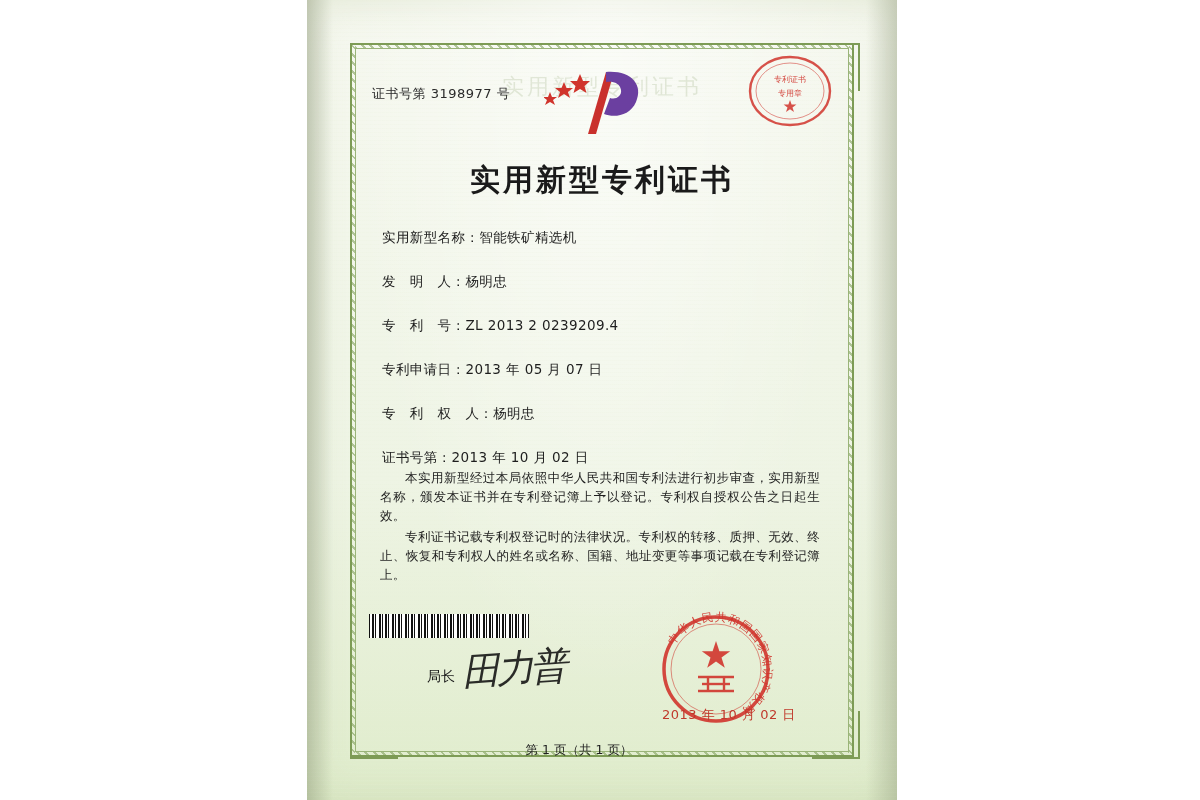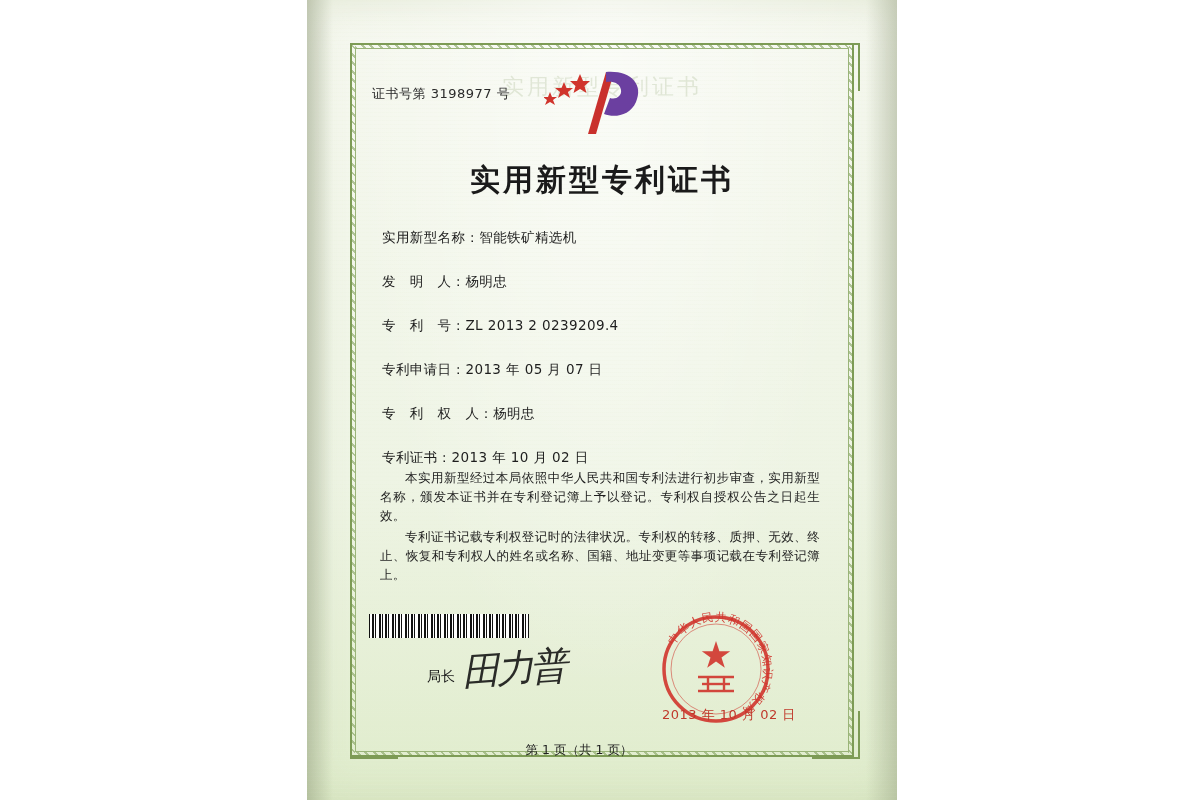--- a/index.html
+++ b/index.html
@@ -285,41 +285,50 @@
         <g fill="#d0342c">
           <polygon points="6,30 8,35 13,35 9,38 11,43 6,40 1,43 3,38 -1,35 4,35"></polygon>
           <polygon points="20,20 22.5,26 29,26 24,30 26,36 20,32 14,36 16,30 11,26 17.5,26"></polygon>
           <polygon points="36,12 39,19 46,19 40.5,24 42.5,31 36,27 29.5,31 31.5,24 26,19 33,19"></polygon>
         </g>
         <path d="M44 72 L62 10 L70 10 L52 72 Z" fill="#c9302c"></path>
         <path d="M62 10 C86 8, 100 22, 92 40 C86 54, 70 56, 60 52 L66 36 C72 38, 78 34, 77 28 C76 21, 69 19, 62 20 Z" fill="#6b3fa0"></path>
       </svg>
     </div>
 
+    <div class="stamp-top">
+      <svg width="86" height="86" viewBox="0 0 86 86">
+        <ellipse cx="43" cy="43" rx="40" ry="34" fill="none" stroke="#d0342c" stroke-width="2.4" opacity="0.85"></ellipse>
+        <ellipse cx="43" cy="43" rx="34" ry="28" fill="none" stroke="#d0342c" stroke-width="0.9" opacity="0.6"></ellipse>
+        <text class="stamp-text" x="43" y="34" font-size="8" text-anchor="middle" opacity="0.9">专利证书</text>
+        <text class="stamp-text" x="43" y="48" font-size="8" text-anchor="middle" opacity="0.9">专用章</text>
+        <polygon points="43,52 44.6,56.6 49.4,56.6 45.5,59.4 47,64 43,61.2 39,64 40.5,59.4 36.6,56.6 41.4,56.6" fill="#d0342c" opacity="0.85"></polygon>
+      </svg>
+    </div>
 
     <div class="title">实用新型专利证书</div>
 
     <div class="fields">
       <div class="field-row">
         <span class="field-label">实用新型名称：</span><span class="field-value">智能铁矿精选机</span>
       </div>
       <div class="field-row">
         <span class="field-label">发　明　人：</span><span class="field-value">杨明忠</span>
       </div>
       <div class="field-row">
         <span class="field-label">专　利　号：</span><span class="field-value">ZL 2013 2 0239209.4</span>
       </div>
       <div class="field-row">
         <span class="field-label">专利申请日：</span><span class="field-value">2013 年 05 月 07 日</span>
       </div>
       <div class="field-row">
         <span class="field-label">专　利　权　人：</span><span class="field-value">杨明忠</span>
       </div>
       <div class="field-row">
-        <span class="field-label">专利证书：</span><span class="field-value">2013 年 10 月 02 日</span>
+        <span class="field-label">证书号第：</span><span class="field-value">2013 年 10 月 02 日</span>
       </div>
     </div>
 
     <div class="body-text">
       <p>本实用新型经过本局依照中华人民共和国专利法进行初步审查，实用新型名称，颁发本证书并在专利登记簿上予以登记。专利权自授权公告之日起生效。</p>
       <p>专利证书记载专利权登记时的法律状况。专利权的转移、质押、无效、终止、恢复和专利权人的姓名或名称、国籍、地址变更等事项记载在专利登记簿上。</p>
     </div>
 
     <div class="barcode"></div>
 

